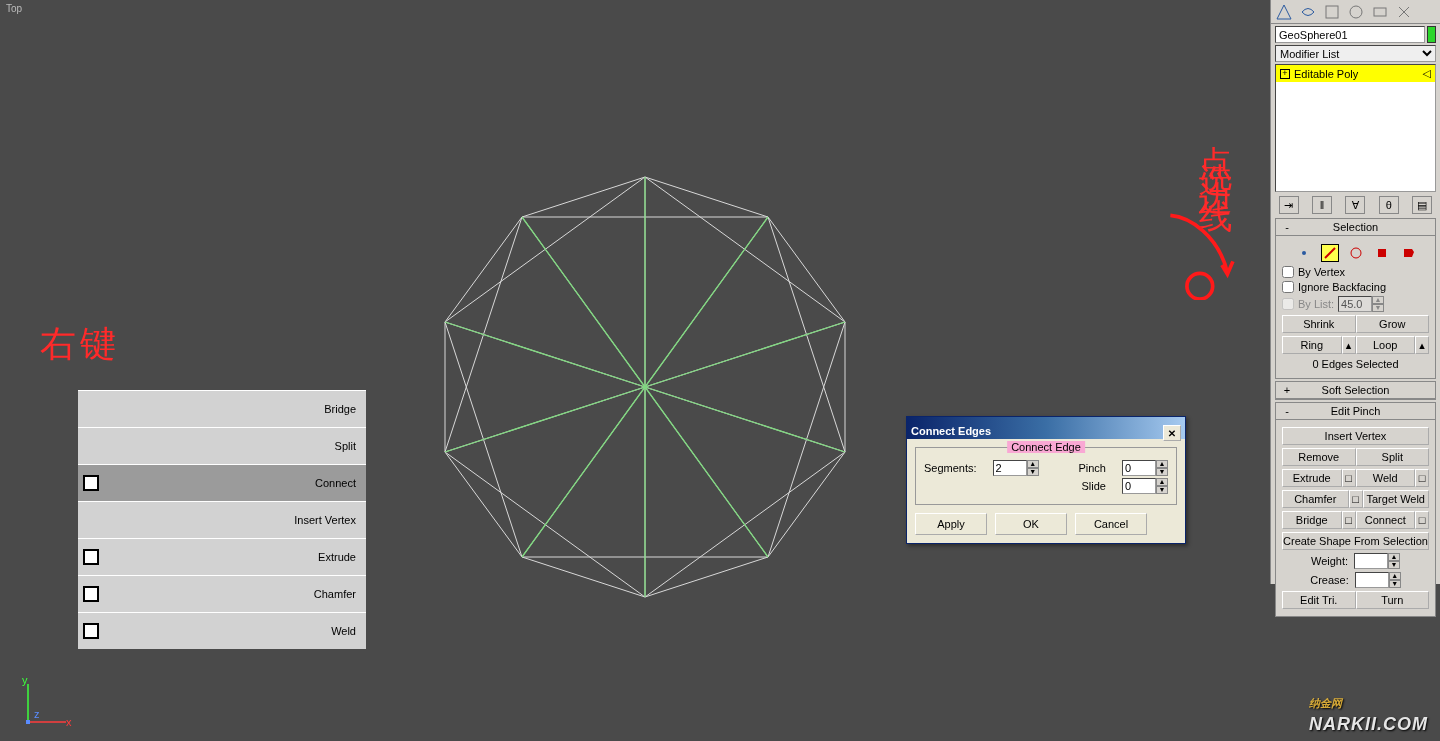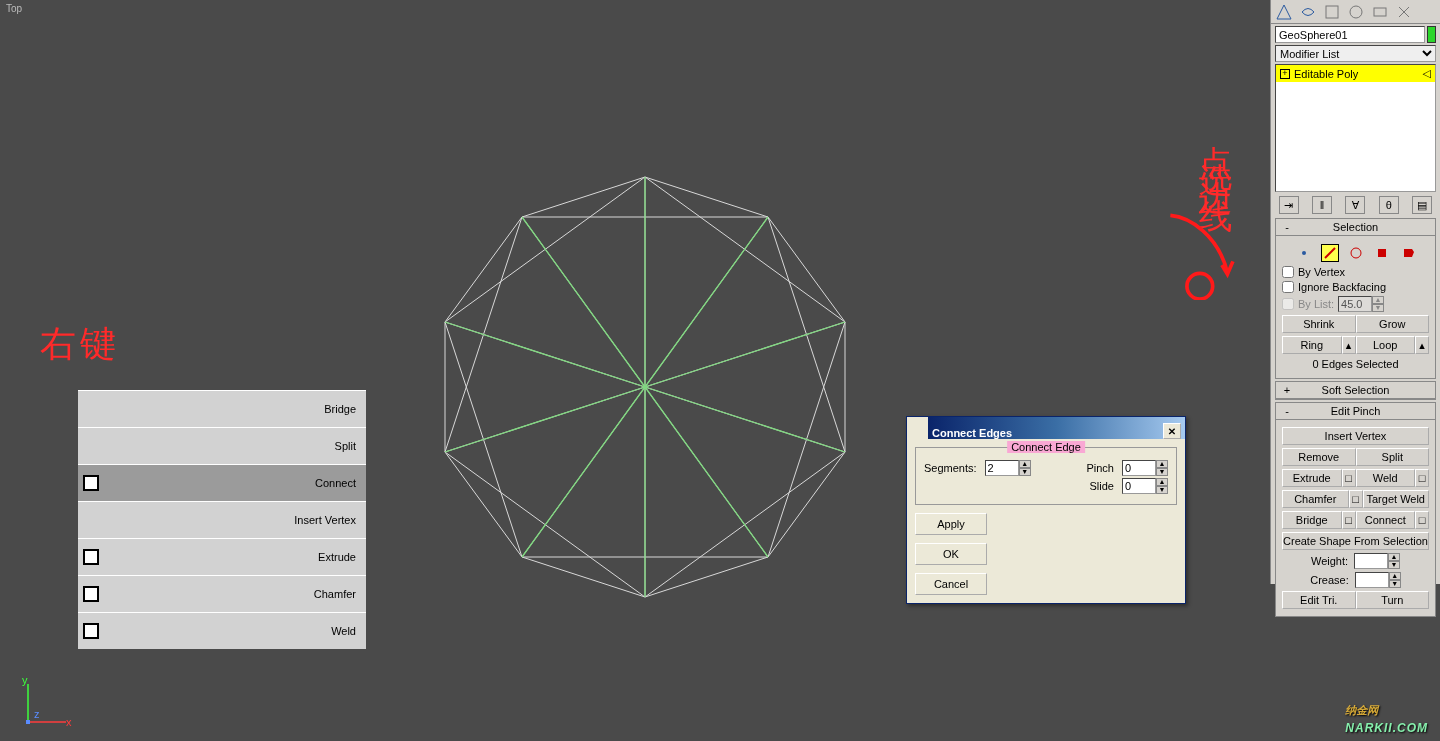--- a/index.html
+++ b/index.html
@@ -44,31 +44,31 @@
 .spin{display:inline-flex;align-items:center;}
 .spin input{width:34px;height:16px;border:1px inset #999;font-size:11px;padding:0 2px;}
 .spin .arr{width:12px;display:flex;flex-direction:column;}
 .spin .arr div{height:8px;border:1px solid #888;background:#d6d3ce;font-size:7px;line-height:6px;text-align:center;}
 .btn3{height:18px;border:1px outset #fff;background:#d6d3ce;font-size:11px;display:flex;align-items:center;justify-content:center;cursor:default;}
 .btn-row{display:flex;gap:0;margin:3px 0;}
 .btn-row .btn3{flex:1;}
 .btn-row .opt{width:14px;height:18px;border:1px outset #fff;display:flex;align-items:center;justify-content:center;}
 .sel-info{text-align:center;font-size:11px;margin:4px 0;}
 .dialog{position:absolute;left:906px;top:416px;width:280px;background:#ece9d8;border:1px solid #0a246a;box-shadow:2px 2px 4px rgba(0,0,0,0.4);}
-.dialog-title{height:22px;background:linear-gradient(to right,#0a246a,#3a6ea5,#a6caf0);color:#fff;font-size:12px;font-weight:bold;display:flex;align-items:flex-end;padding:0 4px;margin-left:21px;}
+.dialog-title{height:22px;background:linear-gradient(to right,#0a246a,#3a6ea5,#a6caf0);color:#fff;font-size:12px;font-weight:bold;display:flex;align-items:flex-start;padding:8px 4px;}
 .dialog-title .close{margin-left:auto;width:18px;height:16px;background:#ece9d8;color:#000;border:1px outset #fff;display:flex;align-items:center;justify-content:center;font-size:10px;}
 .dialog-body{padding:8px;}
 .fieldset{border:1px solid #999;padding:10px 8px 8px;position:relative;margin-bottom:8px;}
 .fieldset .legend{position:absolute;top:-7px;left:50%;transform:translateX(-50%);background:#f9a8d4;padding:0 4px;font-size:11px;}
 .fs-row{display:flex;align-items:center;justify-content:space-between;margin:2px 0;}
-.fs-left{display:flex;align-items:center;gap:8px;}
-.dlg-btns{display:flex;gap:8px;justify-content:flex-start;flex-direction:column;}
+.fs-left{display:flex;align-items:center;gap:16px;}
+.dlg-btns{display:flex;gap:8px;justify-content:flex-start;}
 .dlg-btns button{width:72px;height:22px;border:1px outset #fff;background:#ece9d8;font-size:11px;}
 .watermark{position:absolute;right:12px;bottom:6px;color:rgba(255,200,60,0.8);font-size:28px;font-weight:bold;font-style:italic;text-shadow:1px 1px 2px #000;}
-.watermark .sub{font-size:12px;color:#86efac;display:block;letter-spacing:1px;}
+.watermark .sub{font-size:18px;color:#e5e5e5;display:block;letter-spacing:1px;}
 .hx{position:absolute;right:8px;top:4px;color:#aaa;font-size:14px;font-style:italic;font-weight:bold;}
 </style>
 </head>
 <body>
 
 <div class="viewport-label">Top</div>
 
 <div class="hx">ⒽⓍSDI</div>
 
 <div class="annotation anno-right">右键</div>

